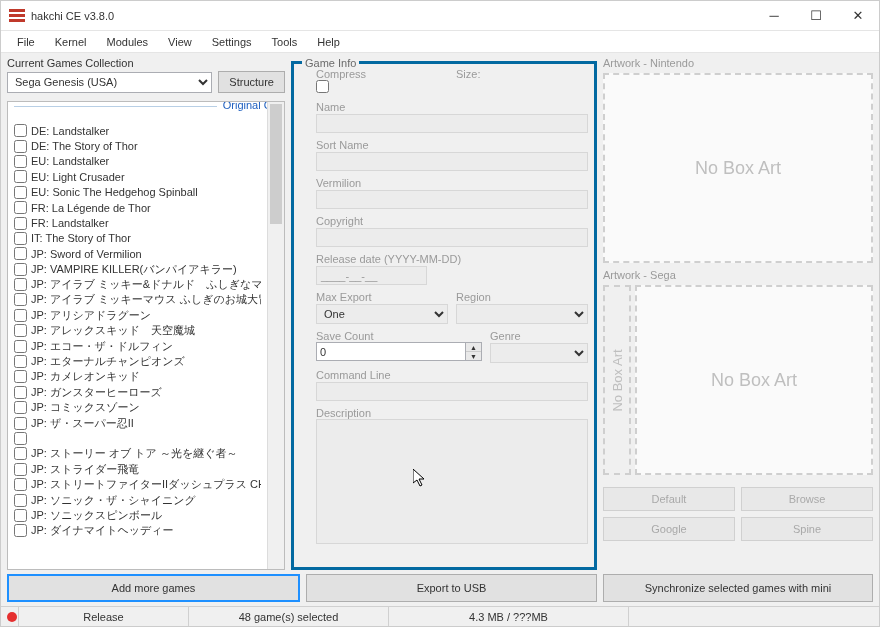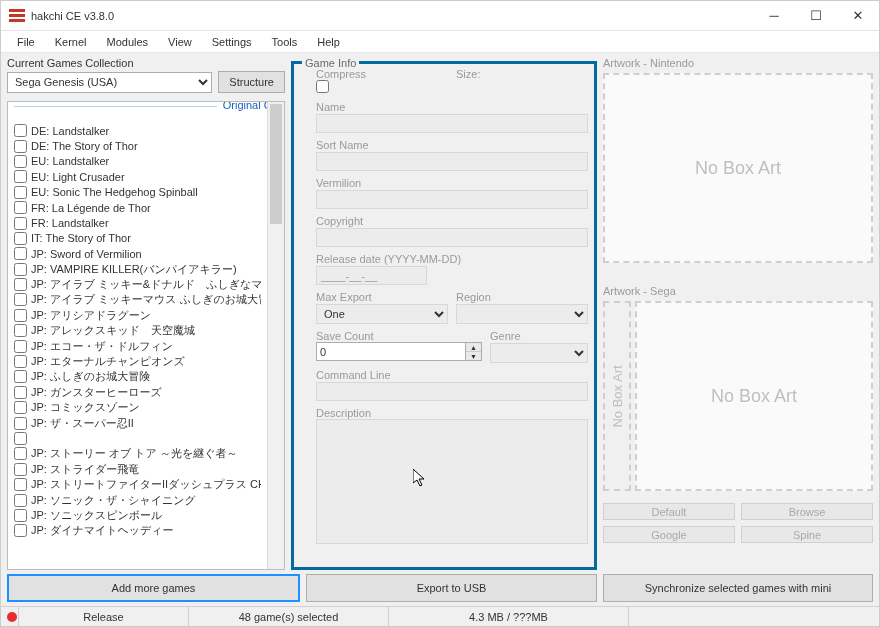--- a/index.html
+++ b/index.html
@@ -44,21 +44,21 @@
 .spinner .sp span{flex:1;display:flex;align-items:center;justify-content:center;font-size:7px;background:#e9e9e9;border-bottom:1px solid #ccc}
 .spinner .sp span:last-child{border:none}
 textarea{width:100%;resize:none;background:#ececec;border:1px solid #d7d7d7}
 .artbox{border:2px dashed #cfcfcf;background:#fafafa;display:flex;align-items:center;justify-content:center;color:#bfbfbf;font-size:18px}
 .art-nin{height:190px;margin-top:2px}
 .art-sega-wrap{display:flex;gap:4px;margin-top:2px}
 .art-spine{width:28px;height:190px;border:2px dashed #cfcfcf;display:flex;align-items:center;justify-content:center}
 .art-spine span{transform:rotate(-90deg);color:#bfbfbf;font-size:13px;white-space:nowrap}
 .art-sega{flex:1;height:190px}
 .rbtns{display:grid;grid-template-columns:1fr 1fr;gap:6px;margin-top:12px}
-.rbtn{border:1px solid #d0d0d0;background:#e8e8e8;height:17px;display:flex;align-items:center;justify-content:center;color:#a9a9a9}
+.rbtn{border:1px solid #d0d0d0;background:#e8e8e8;height:24px;display:flex;align-items:center;justify-content:center;color:#a9a9a9}
 .bottombar{display:flex;gap:6px;padding:4px 6px}
 .bigbtn{flex:1;border:1px solid #adadad;background:#e1e1e1;height:28px;display:flex;align-items:center;justify-content:center}
 .bigbtn.primary{border:2px solid #1e90ff}
 .statusbar{display:flex;height:20px;border-top:1px solid #d0d0d0;background:#f0f0f0}
 .sb{display:flex;align-items:center;justify-content:center;border-right:1px solid #d0d0d0;padding:0 6px}
 .sb:last-child{border:none}
 .dot{width:10px;height:10px;border-radius:50%;background:#e52f2f;margin-left:4px}
 .prog{flex:1;position:relative;background:#e5e5e5;margin:4px 6px}
 .prog .bar{position:absolute;left:0;top:0;bottom:0;width:2%;background:#1fab3d}
 .cursor{position:absolute;left:413px;top:469px;pointer-events:none}
@@ -164,21 +164,21 @@
               <div class="game">
                 <input type="checkbox" style="">
                 <span>JP: エコー・ザ・ドルフィン</span>
               </div>
               <div class="game">
                 <input type="checkbox" style="">
                 <span>JP: エターナルチャンピオンズ</span>
               </div>
               <div class="game">
                 <input type="checkbox" style="">
-                <span>JP: ふしぎのお城大冒険</span>
+                <span>JP: カメレオンキッド</span>
               </div>
               <div class="game">
                 <input type="checkbox" style="">
                 <span>JP: ガンスターヒーローズ</span>
               </div>
               <div class="game">
                 <input type="checkbox" style="">
                 <span>JP: コミックスゾーン</span>
               </div>
               <div class="game">
@@ -267,21 +267,21 @@
         <div class="infolabel">Command Line</div>
         <div class="field"></div>
         <div class="infolabel">Description</div>
         <textarea style="height: 125px;"></textarea>
       </div>
     </div>
 
     <div class="col col-right">
       <div class="lbl" style="color:#9a9a9a">Artwork - Nintendo</div>
       <div class="artbox art-nin">No Box Art</div>
-      <div class="lbl" style="color:#9a9a9a;margin-top:22px">Artwork - Sega</div>
+      <div class="lbl" style="color:#9a9a9a;margin-top:6px">Artwork - Sega</div>
       <div class="art-sega-wrap">
         <div class="art-spine">
             <span>No Box Art</span>
           </div>
         <div class="artbox art-sega">No Box Art</div>
       </div>
       <div class="rbtns">
         <div class="rbtn">Default</div>
         <div class="rbtn">Browse</div>
         <div class="rbtn">Google</div>

